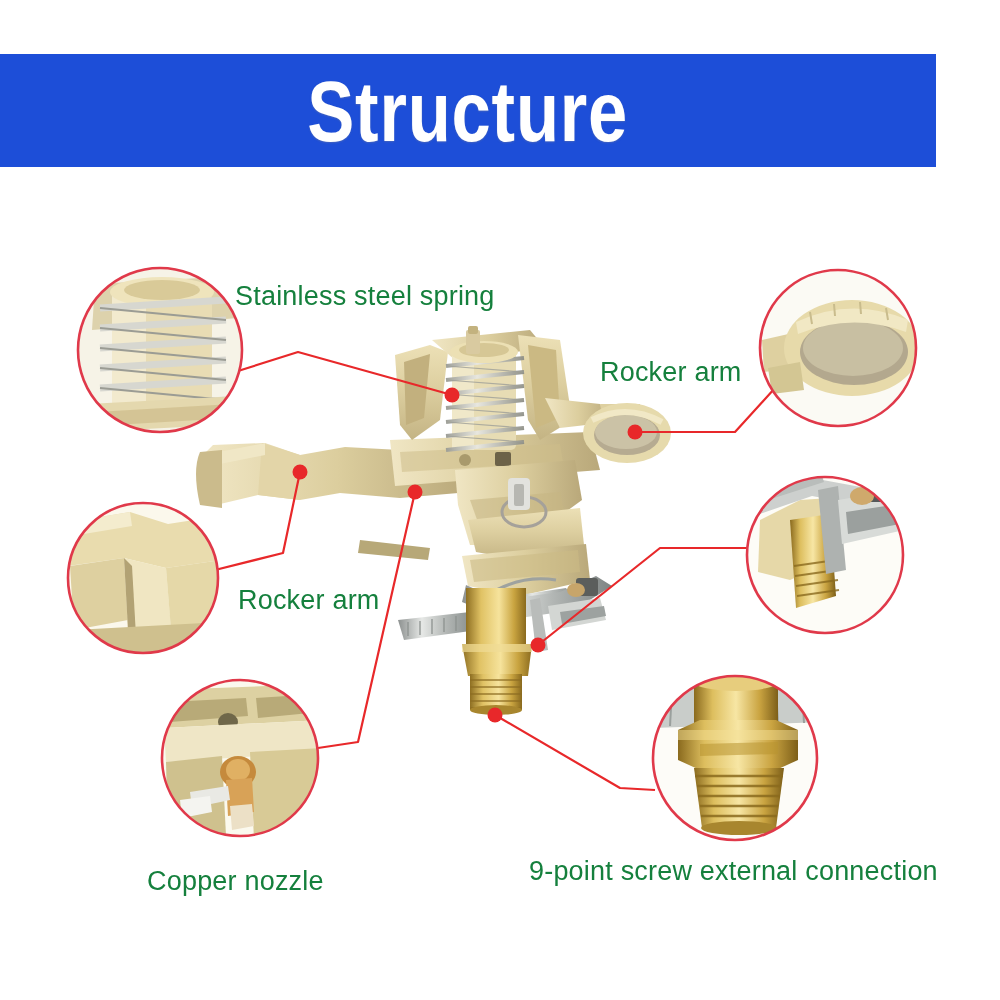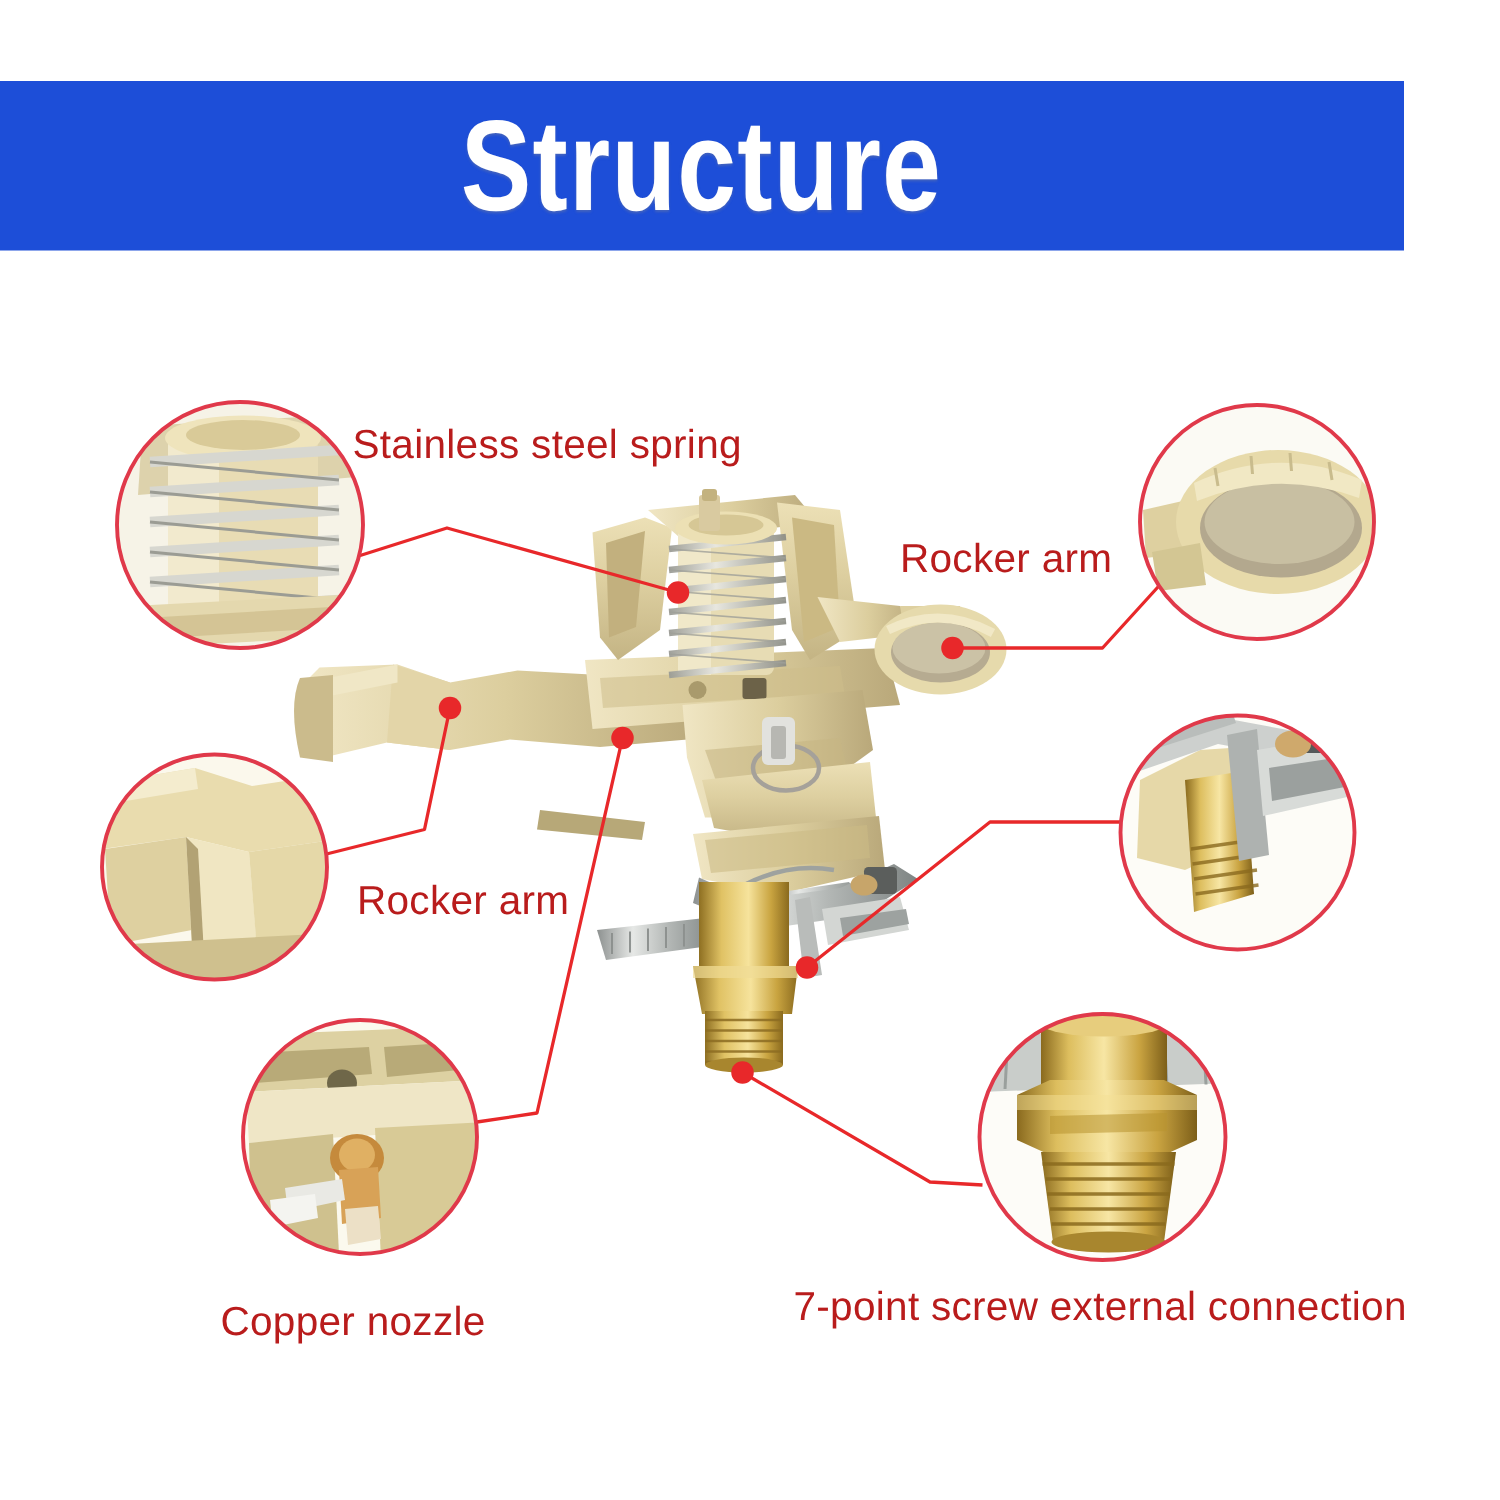--- a/index.html
+++ b/index.html
@@ -52,21 +52,21 @@
     width: 1000px;
     height: 1000px;
   }
   .layer.lines { z-index: 5; }
   .layer.product { z-index: 3; }
   .layer.callouts { z-index: 7; }
 
   
   .label {
     position: absolute;
-    color: #b91c1c;
+    color: #15803d;
     font-family: "Liberation Sans", sans-serif;
     font-size: 27px;
     font-weight: normal;
     white-space: nowrap;
     letter-spacing: 0.2px;
     z-index: 9;
   }
   .lbl-spring    { left: 235px; top: 281px; }
   .lbl-rocker-r  { left: 600px; top: 357px; }
   .lbl-rocker-l  { left: 238px; top: 585px; }
@@ -420,15 +420,15 @@
 
   <div class="label lbl-spring">Stainless steel spring</div>
 
   <div class="label lbl-rocker-r">Rocker arm</div>
 
   <div class="label lbl-rocker-l">Rocker arm</div>
 
 
   <div class="label lbl-nozzle">Copper nozzle</div>
 
-  <div class="label lbl-screw">7-point screw external connection</div>
+  <div class="label lbl-screw">9-point screw external connection</div>
 
 </div>
 
 </body></html>

